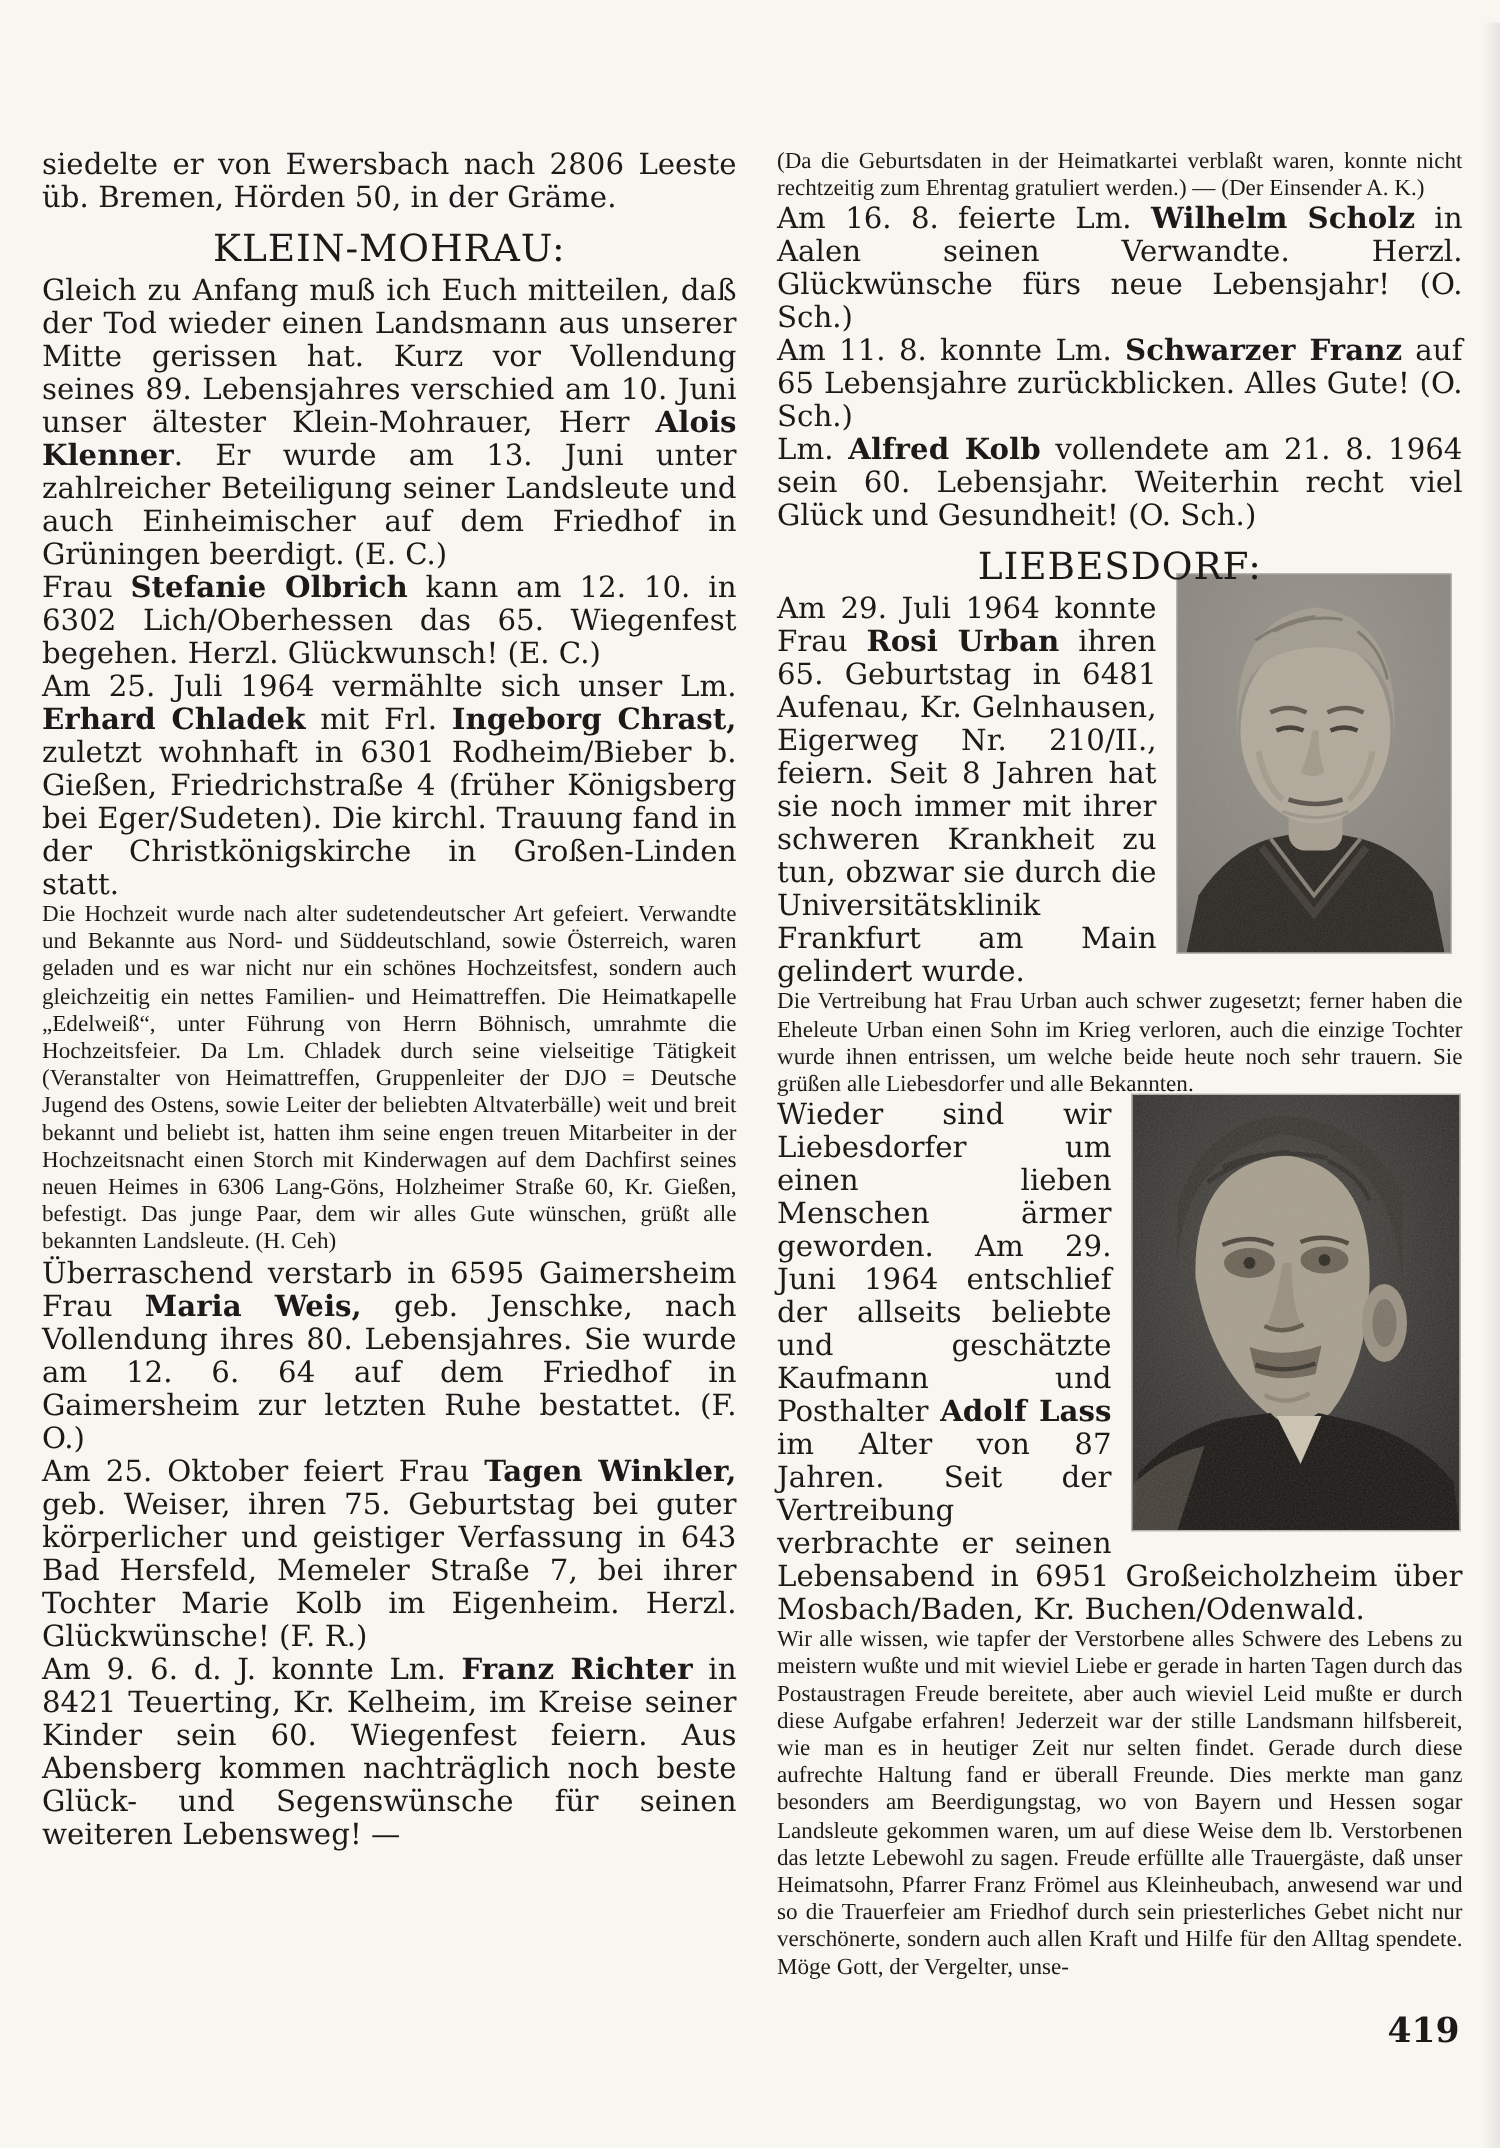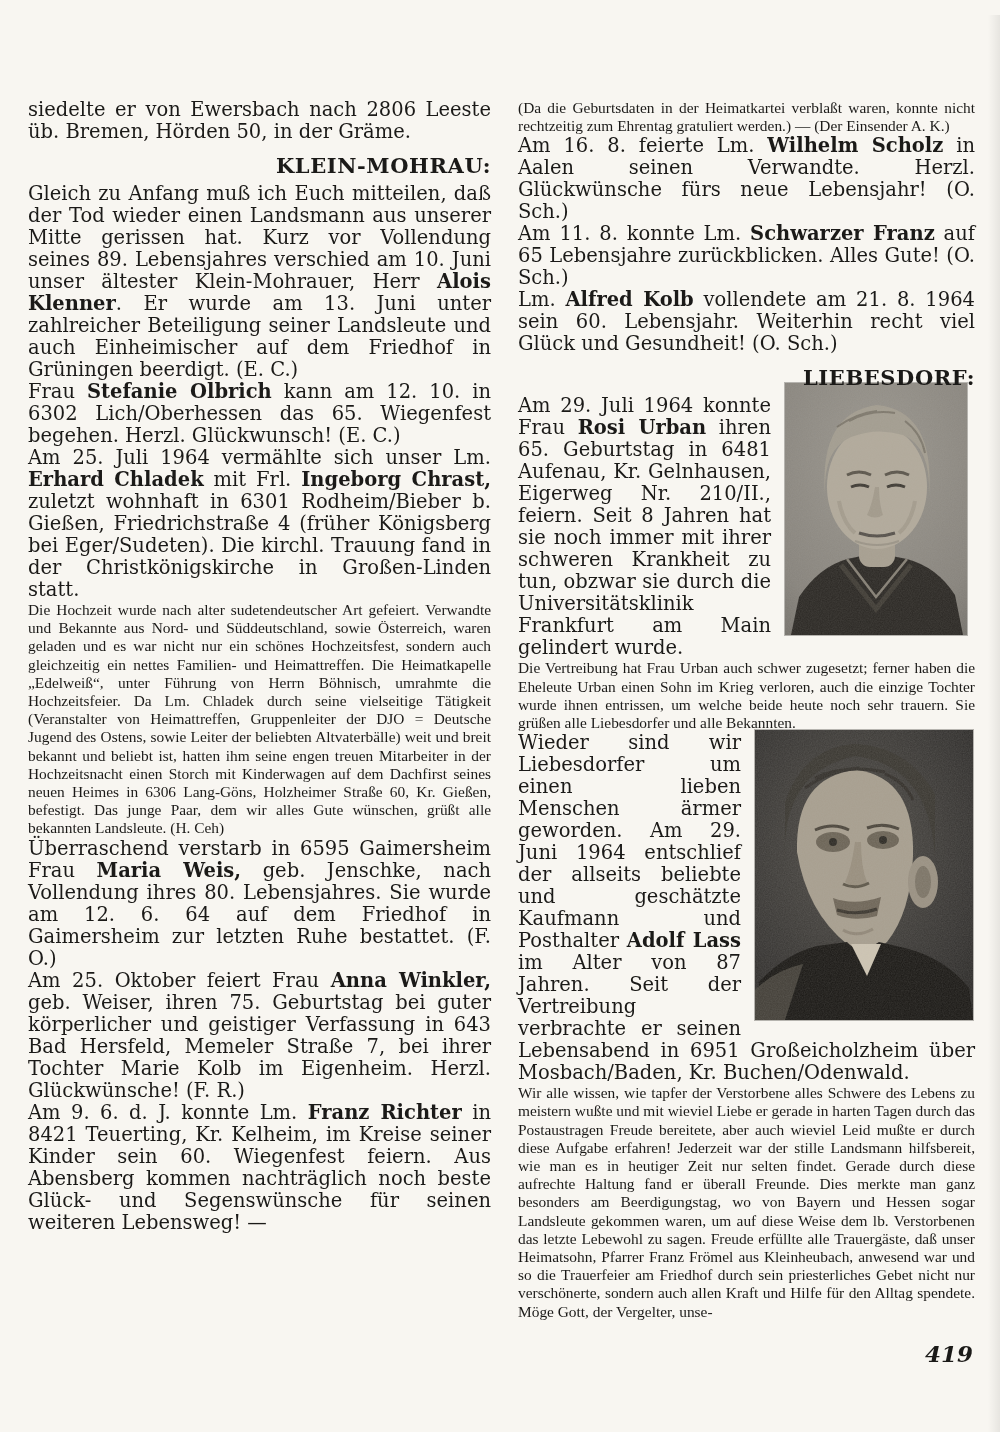--- a/index.html
+++ b/index.html
@@ -11,42 +11,42 @@
   }
   .page{position:absolute;inset:0;margin-top:15px;}
   .scan-edge{position:absolute;top:0;right:0;width:12px;height:100%;
     background:linear-gradient(to right,rgba(0,0,0,0),rgba(0,0,0,0.07));}
   .col{position:absolute;top:84px;text-align:justify;hyphens:auto;}
   .col-left{left:28px;width:463px;}
   .col-right{left:518px;width:457px;}
   p{margin:0;}
   p.body{font-size:19.5px;line-height:22px;}
   p.small{font-size:15.4px;line-height:18.2px;font-family:"Liberation Serif","DejaVu Serif",serif;}
-  h2.heading{font-size:21px;line-height:24px;margin:11px 0 5px 0;font-weight:bold;letter-spacing:0.6px;text-align:right;}
+  h2.heading{font-size:25px;line-height:24px;margin:11px 0 5px 0;font-weight:normal;letter-spacing:0.6px;text-align:center;}
   .b{font-weight:bold;}
   .photo{float:right;overflow:hidden;background:#888;box-shadow:0 0 0 1px rgba(60,58,52,0.35);}
   .photo svg{display:block;width:100%;height:100%;}
   [data-name="rosi-urban-photo"]{width:182px;height:252px;margin:-12px 8px 6px 14px;}
   [data-name="adolf-lass-photo"]{width:218px;height:290px;margin:-2px 2px 8px 14px;}
   .pageno{position:absolute;top:1326px;left:518px;width:455px;text-align:right;
-    font-weight:bold;font-size:23px;line-height:26px;font-style:italic;}
+    font-weight:bold;font-size:23px;line-height:26px;}
 </style>
 </head>
 <body>
 
 <div class="page" data-name="scanned-newsletter-page">
   <div class="col col-left" data-name="left-column">
       <p class="body" data-name="paragraph"><span>siedelte er von Ewersbach nach 2806 Leeste üb. Bremen, Hörden 50, in der Gräme.</span></p>
       <h2 class="heading" data-name="section-heading"><span>KLEIN-MOHRAU:</span></h2>
       <p class="body" data-name="paragraph"><span>Gleich zu Anfang muß ich Euch mitteilen, daß der Tod wieder einen Landsmann aus unserer Mitte gerissen hat. Kurz vor Vollendung seines 89. Lebensjahres verschied am 10. Juni unser ältester Klein-Mohrauer, Herr </span><span class="b">Alois Klenner</span><span>. Er wurde am 13. Juni unter zahlreicher Beteiligung seiner Landsleute und auch Einheimischer auf dem Friedhof in Grüningen beerdigt. (E. C.)</span></p>
       <p class="body" data-name="paragraph"><span>Frau </span><span class="b">Stefanie Olbrich</span><span> kann am 12. 10. in 6302 Lich/Oberhessen das 65. Wiegenfest begehen. Herzl. Glückwunsch! (E. C.)</span></p>
       <p class="body" data-name="paragraph"><span>Am 25. Juli 1964 vermählte sich unser Lm. </span><span class="b">Erhard Chladek</span><span> mit Frl. </span><span class="b">Ingeborg Chrast,</span><span> zuletzt wohnhaft in 6301 Rodheim/Bieber b. Gießen, Friedrichstraße 4 (früher Königsberg bei Eger/Sudeten). Die kirchl. Trauung fand in der Christkönigskirche in Großen-Linden statt.</span></p>
       <p class="small" data-name="small-paragraph"><span>Die Hochzeit wurde nach alter sudetendeutscher Art gefeiert. Verwandte und Bekannte aus Nord- und Süddeutschland, sowie Österreich, waren geladen und es war nicht nur ein schönes Hochzeitsfest, sondern auch gleichzeitig ein nettes Familien- und Heimattreffen. Die Heimatkapelle „Edelweiß“, unter Führung von Herrn Böhnisch, umrahmte die Hochzeitsfeier. Da Lm. Chladek durch seine vielseitige Tätigkeit (Veranstalter von Heimattreffen, Gruppenleiter der DJO = Deutsche Jugend des Ostens, sowie Leiter der beliebten Altvaterbälle) weit und breit bekannt und beliebt ist, hatten ihm seine engen treuen Mitarbeiter in der Hochzeitsnacht einen Storch mit Kinderwagen auf dem Dachfirst seines neuen Heimes in 6306 Lang-Göns, Holzheimer Straße 60, Kr. Gießen, befestigt. Das junge Paar, dem wir alles Gute wünschen, grüßt alle bekannten Landsleute. (H. Ceh)</span></p>
       <p class="body" data-name="paragraph"><span>Überraschend verstarb in 6595 Gaimersheim Frau </span><span class="b">Maria Weis,</span><span> geb. Jenschke, nach Vollendung ihres 80. Lebensjahres. Sie wurde am 12. 6. 64 auf dem Friedhof in Gaimersheim zur letzten Ruhe bestattet. (F. O.)</span></p>
-      <p class="body" data-name="paragraph"><span>Am 25. Oktober feiert Frau </span><span class="b">Anna Winkler,</span><span> geb. Weiser, ihren 75. Geburtstag bei guter körperlicher und geistiger Verfassung in 643 Bad Hersfeld, Memeler Straße 7, bei ihrer Tochter Marie Kolb im Eigenheim. Herzl. Glückwünsche! (F. R.)</span></p>
+      <p class="body" data-name="paragraph"><span>Am 25. Oktober feiert Frau </span><span class="b">Tagen Winkler,</span><span> geb. Weiser, ihren 75. Geburtstag bei guter körperlicher und geistiger Verfassung in 643 Bad Hersfeld, Memeler Straße 7, bei ihrer Tochter Marie Kolb im Eigenheim. Herzl. Glückwünsche! (F. R.)</span></p>
       <p class="body" data-name="paragraph"><span>Am 9. 6. d. J. konnte Lm. </span><span class="b">Franz Richter</span><span> in 8421 Teuerting, Kr. Kelheim, im Kreise seiner Kinder sein 60. Wiegenfest feiern. Aus Abensberg kommen nachträglich noch beste Glück- und Segenswünsche für seinen weiteren Lebensweg! —</span></p>
     </div>
   <div class="col col-right" data-name="right-column">
       <p class="small" data-name="small-paragraph"><span>(Da die Geburtsdaten in der Heimatkartei verblaßt waren, konnte nicht rechtzeitig zum Ehrentag gratuliert werden.) — (Der Einsender A. K.)</span></p>
       <p class="body" data-name="paragraph"><span>Am 16. 8. feierte Lm. </span><span class="b">Wilhelm Scholz</span><span> in Aalen seinen Verwandte. Herzl. Glückwünsche fürs neue Lebensjahr! (O. Sch.)</span></p>
       <p class="body" data-name="paragraph"><span>Am 11. 8. konnte Lm. </span><span class="b">Schwarzer Franz</span><span> auf 65 Lebensjahre zurückblicken. Alles Gute! (O. Sch.)</span></p>
       <p class="body" data-name="paragraph"><span>Lm. </span><span class="b">Alfred Kolb</span><span> vollendete am 21. 8. 1964 sein 60. Lebensjahr. Weiterhin recht viel Glück und Gesundheit! (O. Sch.)</span></p>
       <h2 class="heading" data-name="section-heading"><span>LIEBESDORF:</span></h2>
       <div class="photo" data-name="rosi-urban-photo" aria-label="black-and-white portrait photograph of an elderly woman (Frau Rosi Urban) in a dark dress">
   <svg viewBox="0 0 182 252" preserveAspectRatio="none" xmlns="http://www.w3.org/2000/svg" data-name="portrait-photo-woman">

